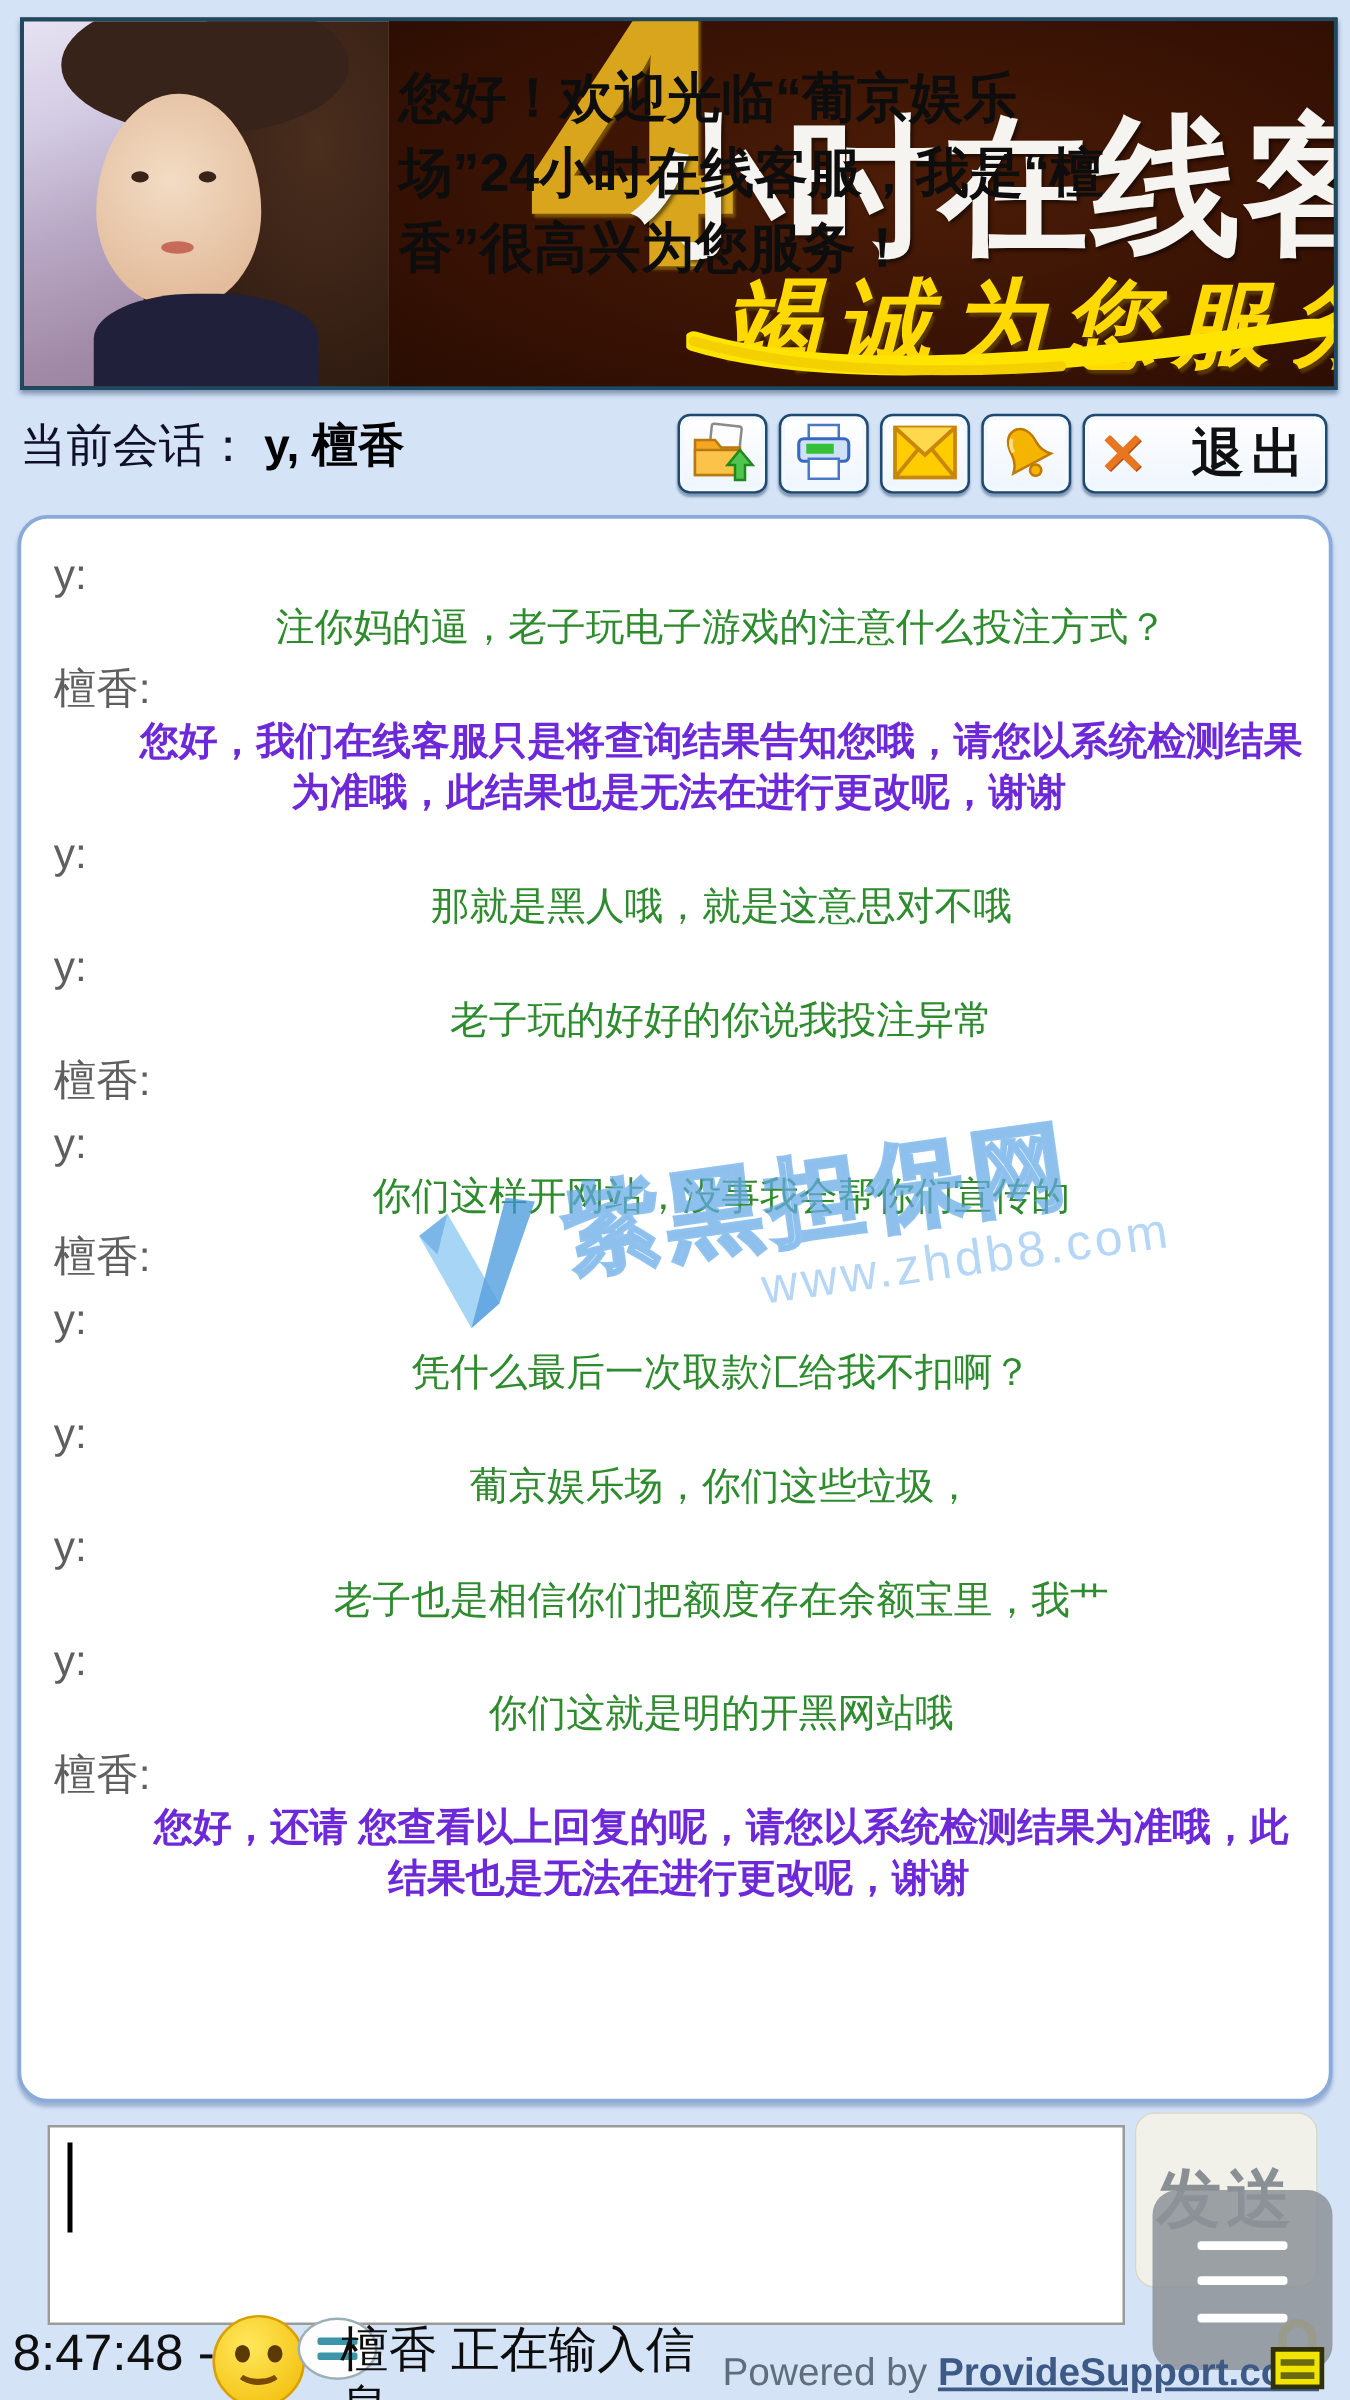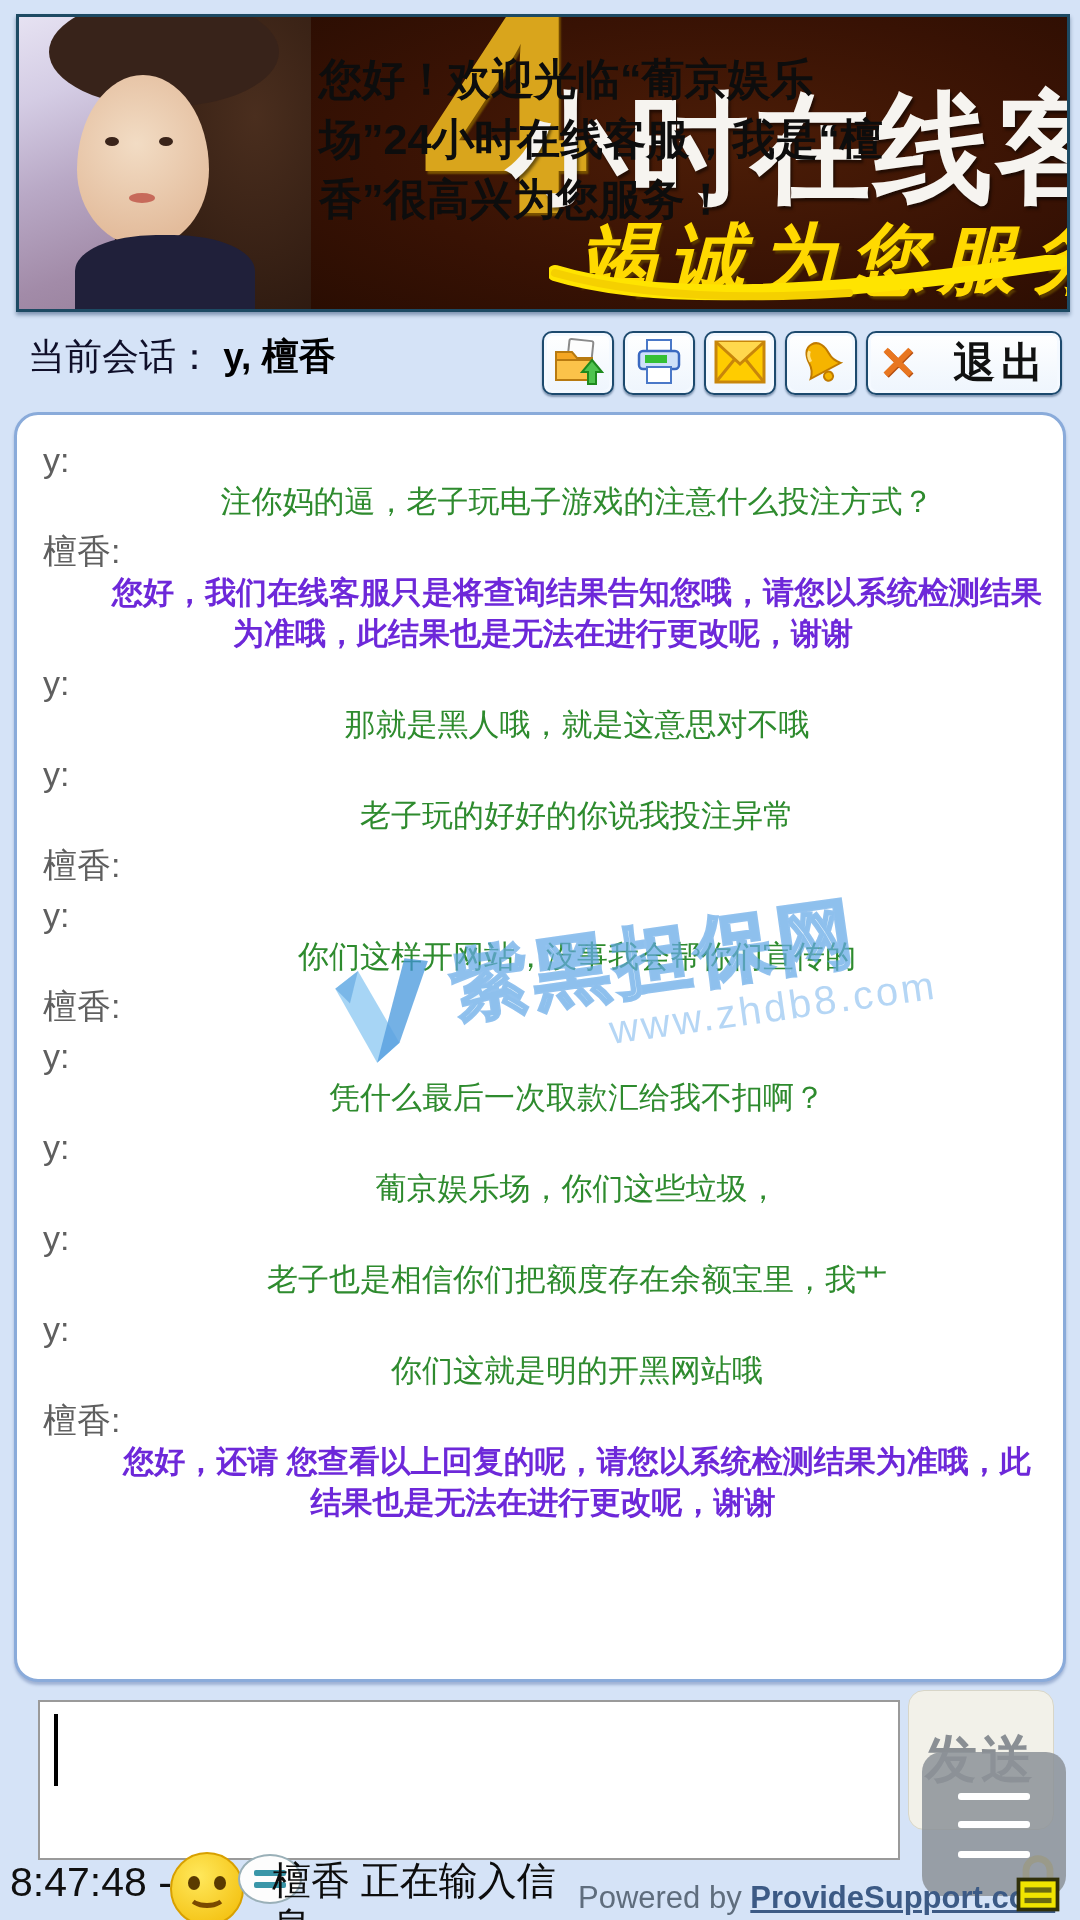--- a/index.html
+++ b/index.html
@@ -25,21 +25,21 @@
   .ad-four{position:absolute;left:110px;top:-58px;font-size:300px;font-weight:bold;color:#d9a51c;
     text-shadow:2px 3px 2px #7a5200;line-height:1;}
   .ad-big{position:absolute;left:196px;top:52px;font-size:120px;font-weight:bold;color:#f6f4f0;
     white-space:nowrap;letter-spacing:2px;text-shadow:2px 3px 3px rgba(0,0,0,.5);}
   .ad-slogan{position:absolute;left:268px;top:192px;font-size:76px;font-weight:bold;font-style:italic;
     color:#ffd900;white-space:nowrap;letter-spacing:14px;text-shadow:2px 3px 2px #5a3a00;}
   .ad-swoosh{position:absolute;left:238px;top:238px;width:520px;height:52px;pointer-events:none;}
   #greeting{position:absolute;left:300px;top:32px;width:592px;font-size:43px;line-height:60px;color:#0d0d0d;font-weight:bold;}
 
   
-  #session{position:absolute;left:28px;top:332px;font-size:37px;color:#10102a;text-align:right;}
+  #session{position:absolute;left:16px;top:332px;font-size:37px;color:#10102a;text-align:right;}
   #session b{font-weight:bold;color:#000;}
   #toolbar{position:absolute;right:18px;top:331px;display:flex;gap:9px;}
   .tbtn{height:64px;box-sizing:border-box;border:2px solid #1d4a6e;border-radius:10px;
     background:linear-gradient(#ffffff,#eef5fd);box-shadow:inset 0 0 0 3px #f4f9ff,0 2px 2px rgba(10,40,80,.4);
     display:flex;align-items:center;justify-content:center;cursor:pointer;padding:0;}
   .tbtn.sq{width:72px;}
   .tbtn.wide{width:196px;gap:10px;}
   .exit-x{font-size:46px;font-weight:bold;color:#e87620;line-height:1;text-shadow:1px 1px 0 #b44d10;}
   .exit-label{font-size:42px;font-weight:bold;color:#111;letter-spacing:6px;margin-left:26px;}
 

